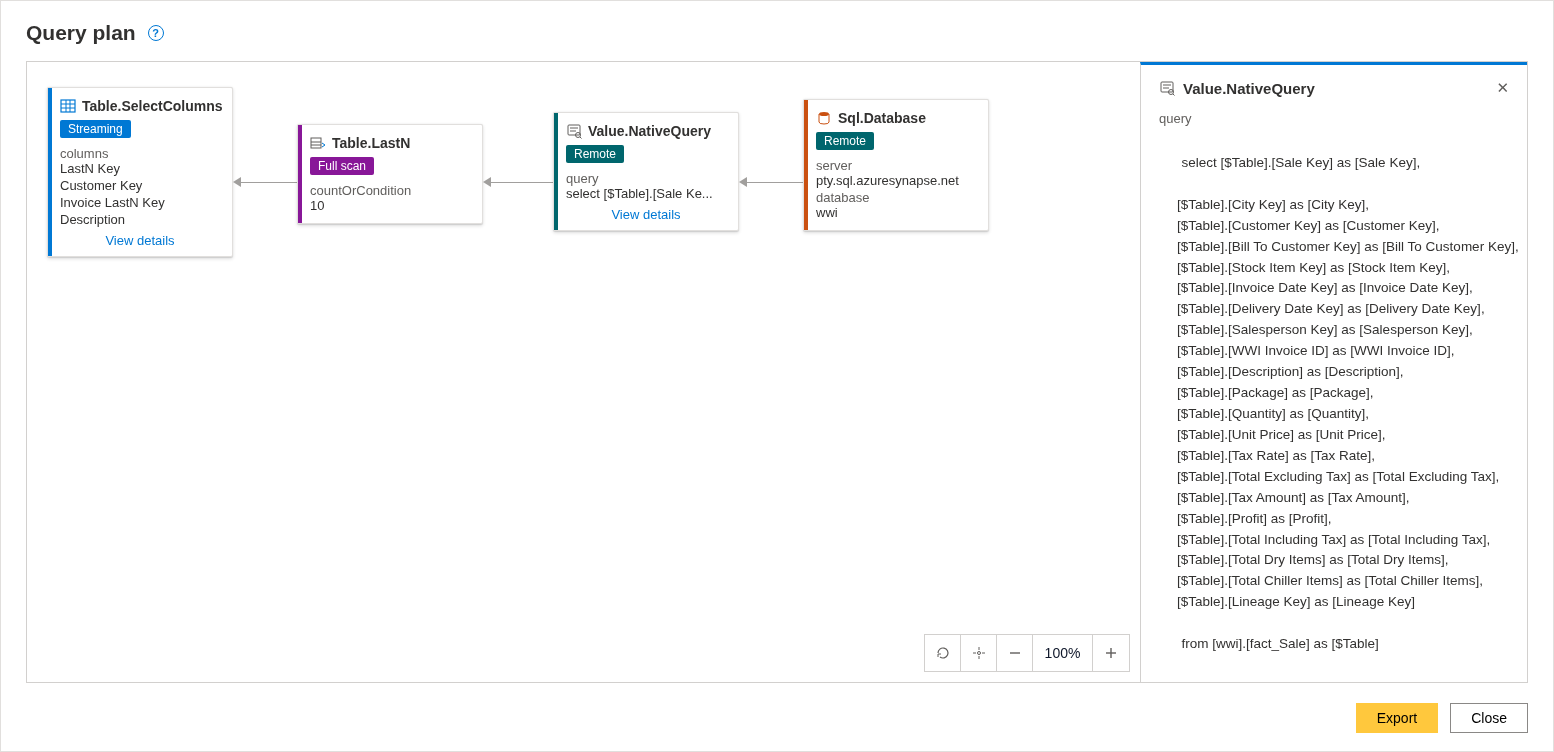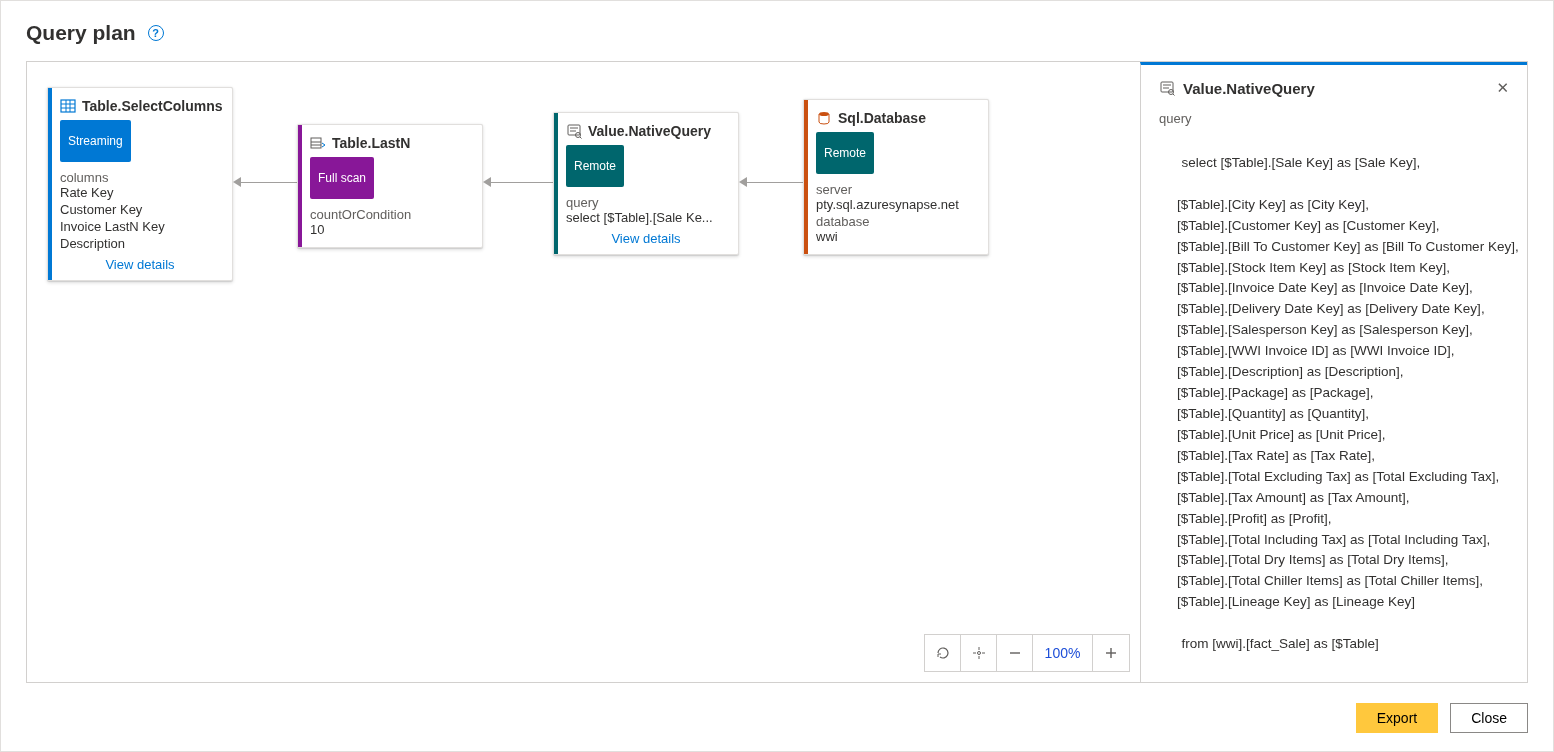--- a/index.html
+++ b/index.html
@@ -62,21 +62,21 @@
   .node-title {
     display: flex; align-items: center; gap: 6px;
     font-weight: 600; font-size: 14px;
     margin-bottom: 6px;
   }
   .node-icon { width:16px; height:16px; flex-shrink:0; display:inline-flex; }
   .badge {
     display:inline-block;
     color:#fff;
     font-size:12px;
-    padding:14px 8px;
+    padding:2px 8px;
     border-radius:2px;
     margin-bottom:6px;
   }
   .badge-blue { background:#0078d4; }
   .badge-teal { background:#00666d; }
   .badge-purple { background:#881798; }
   .prop-label { color:#605e5c; font-size:13px; margin-top:2px; }
   .prop-value { font-size:13px; margin-bottom:2px; overflow:hidden; text-overflow:ellipsis; white-space:nowrap; }
   .view-details {
     color:#0078d4;
@@ -102,21 +102,21 @@
     right:10px; bottom:10px;
     display:flex;
     align-items:center;
     background:#fff;
     border:1px solid #d2d0ce;
   }
   .zoom-cell {
     width:36px; height:36px;
     display:flex; align-items:center; justify-content:center;
     border-right:1px solid #d2d0ce;
-    color:#1d4ed8;
+    color:#0f172a;
     cursor:pointer;
   }
   .zoom-cell.last { border-right:none; }
   .zoom-pct { width:60px; font-size:14px; text-align:center; }
   .detail-panel {
     position:absolute;
     left:1113px; right:0; top:0; bottom:0;
     border-left:1px solid #d2d0ce;
     border-top:3px solid #0078d4;
     background:#fff;
@@ -171,21 +171,21 @@
               <line x1="1" y1="6" x2="15" y2="6" stroke="#0078d4"></line>
               <line x1="1" y1="10" x2="15" y2="10" stroke="#0078d4"></line>
               <line x1="6" y1="2" x2="6" y2="14" stroke="#0078d4"></line>
               <line x1="10" y1="2" x2="10" y2="14" stroke="#0078d4"></line>
             </svg>
         </span>
         <span>Table.SelectColumns</span>
       </div>
       <span class="badge badge-blue">Streaming</span>
       <div class="prop-label">columns</div>
-      <div class="prop-value">Rate Key</div>
+      <div class="prop-value">LastN Key</div>
       <div class="prop-value">Customer Key</div>
       <div class="prop-value">Invoice LastN Key</div>
       <div class="prop-value">Description</div>
       <div class="view-details">View details</div>
     </div>
 
     <div class="arrow-line" style="left:208px; top:120px; width:62px;"></div>
     <div class="arrow-head" style="left:206px; top:115px;"></div>
 
     <div class="node" style="left:270px; top:62px;">

